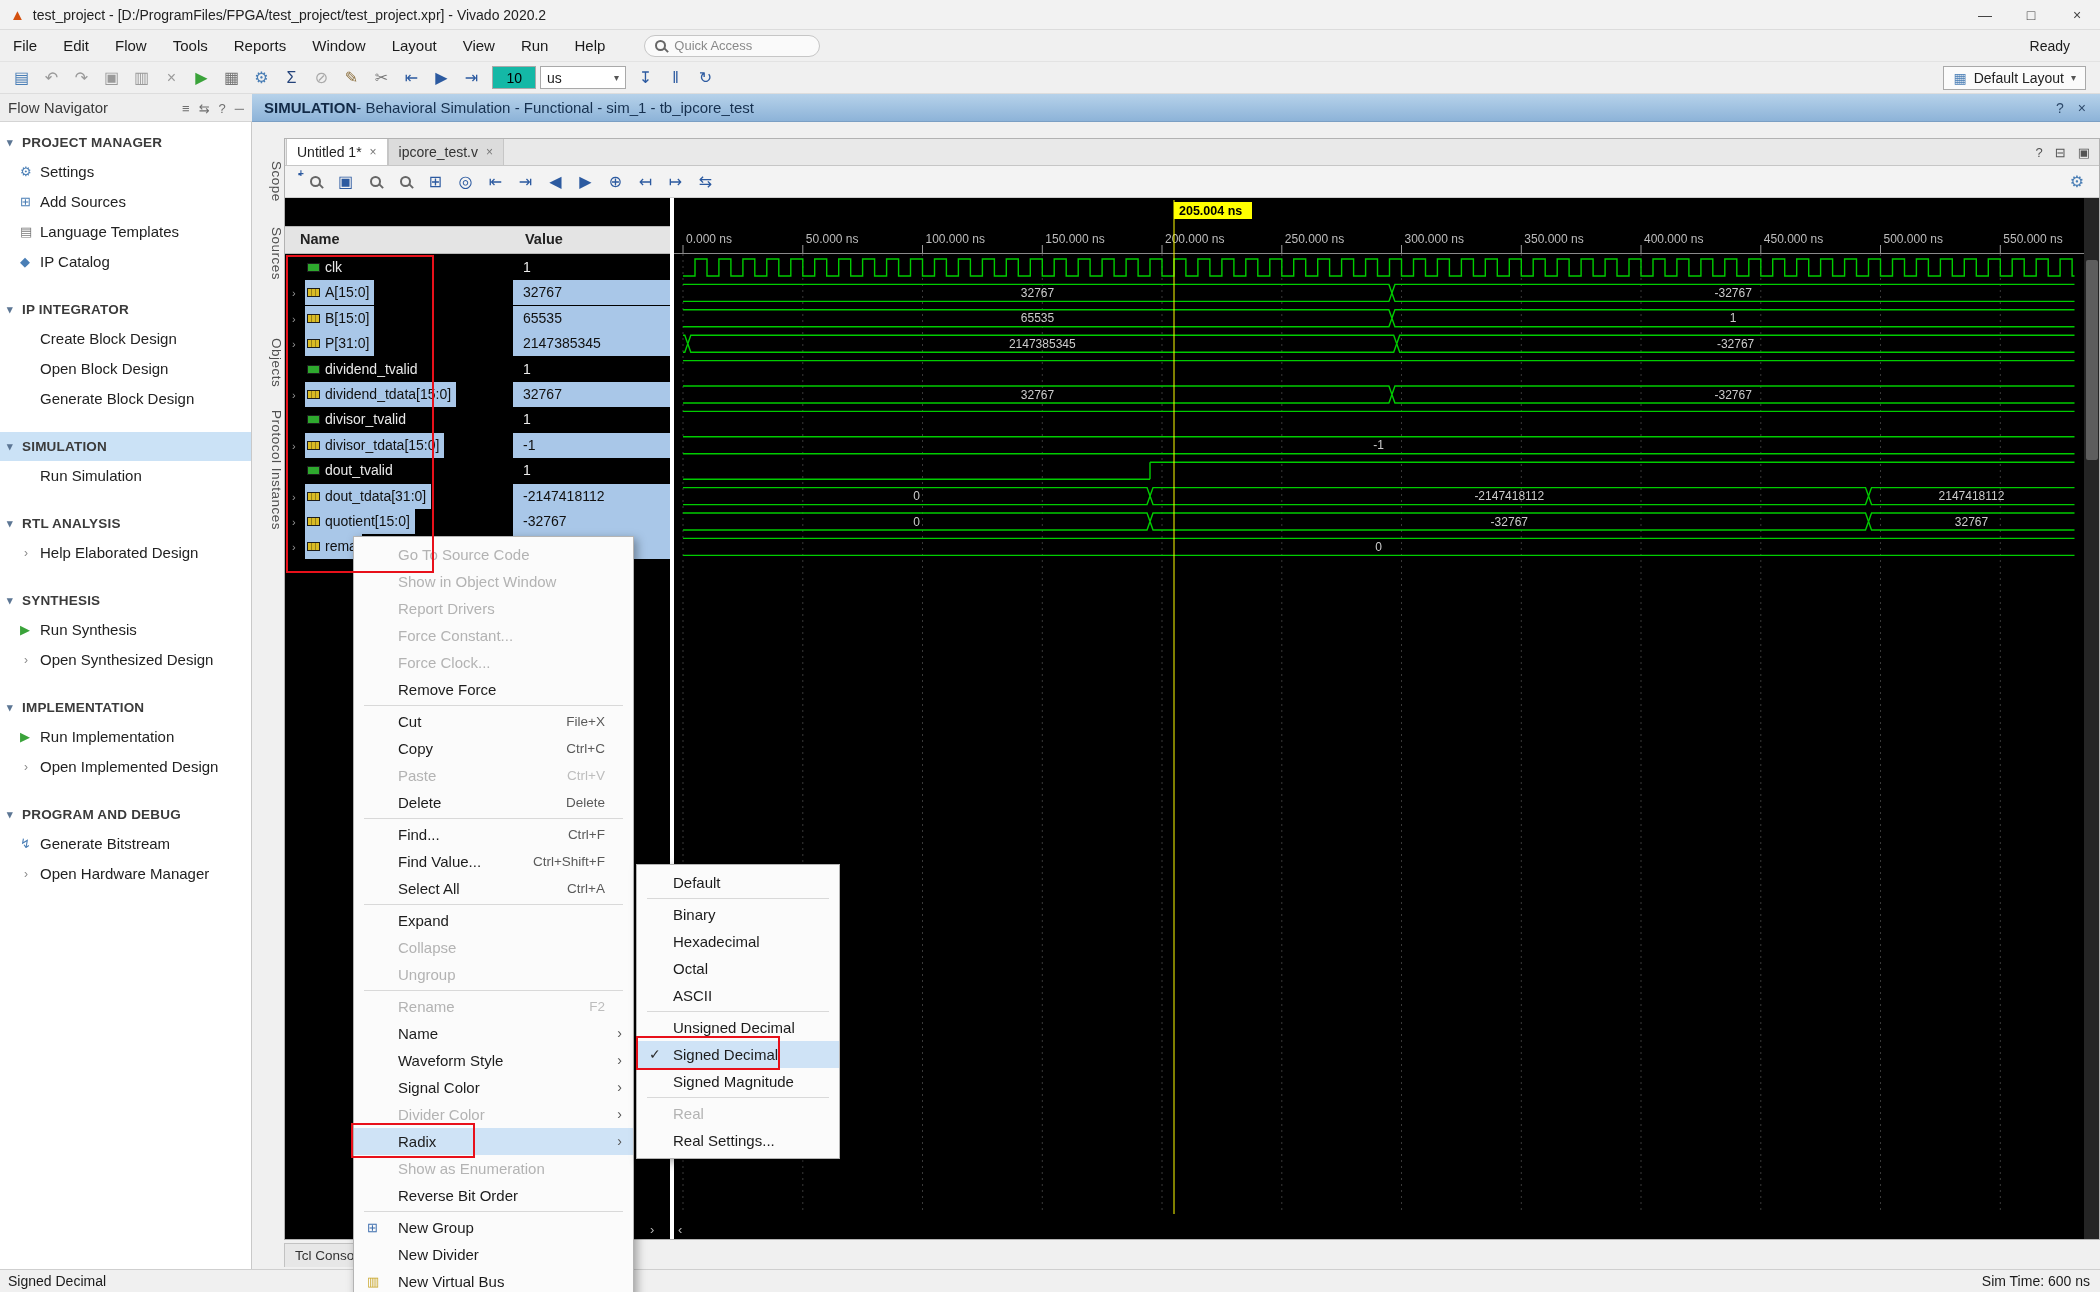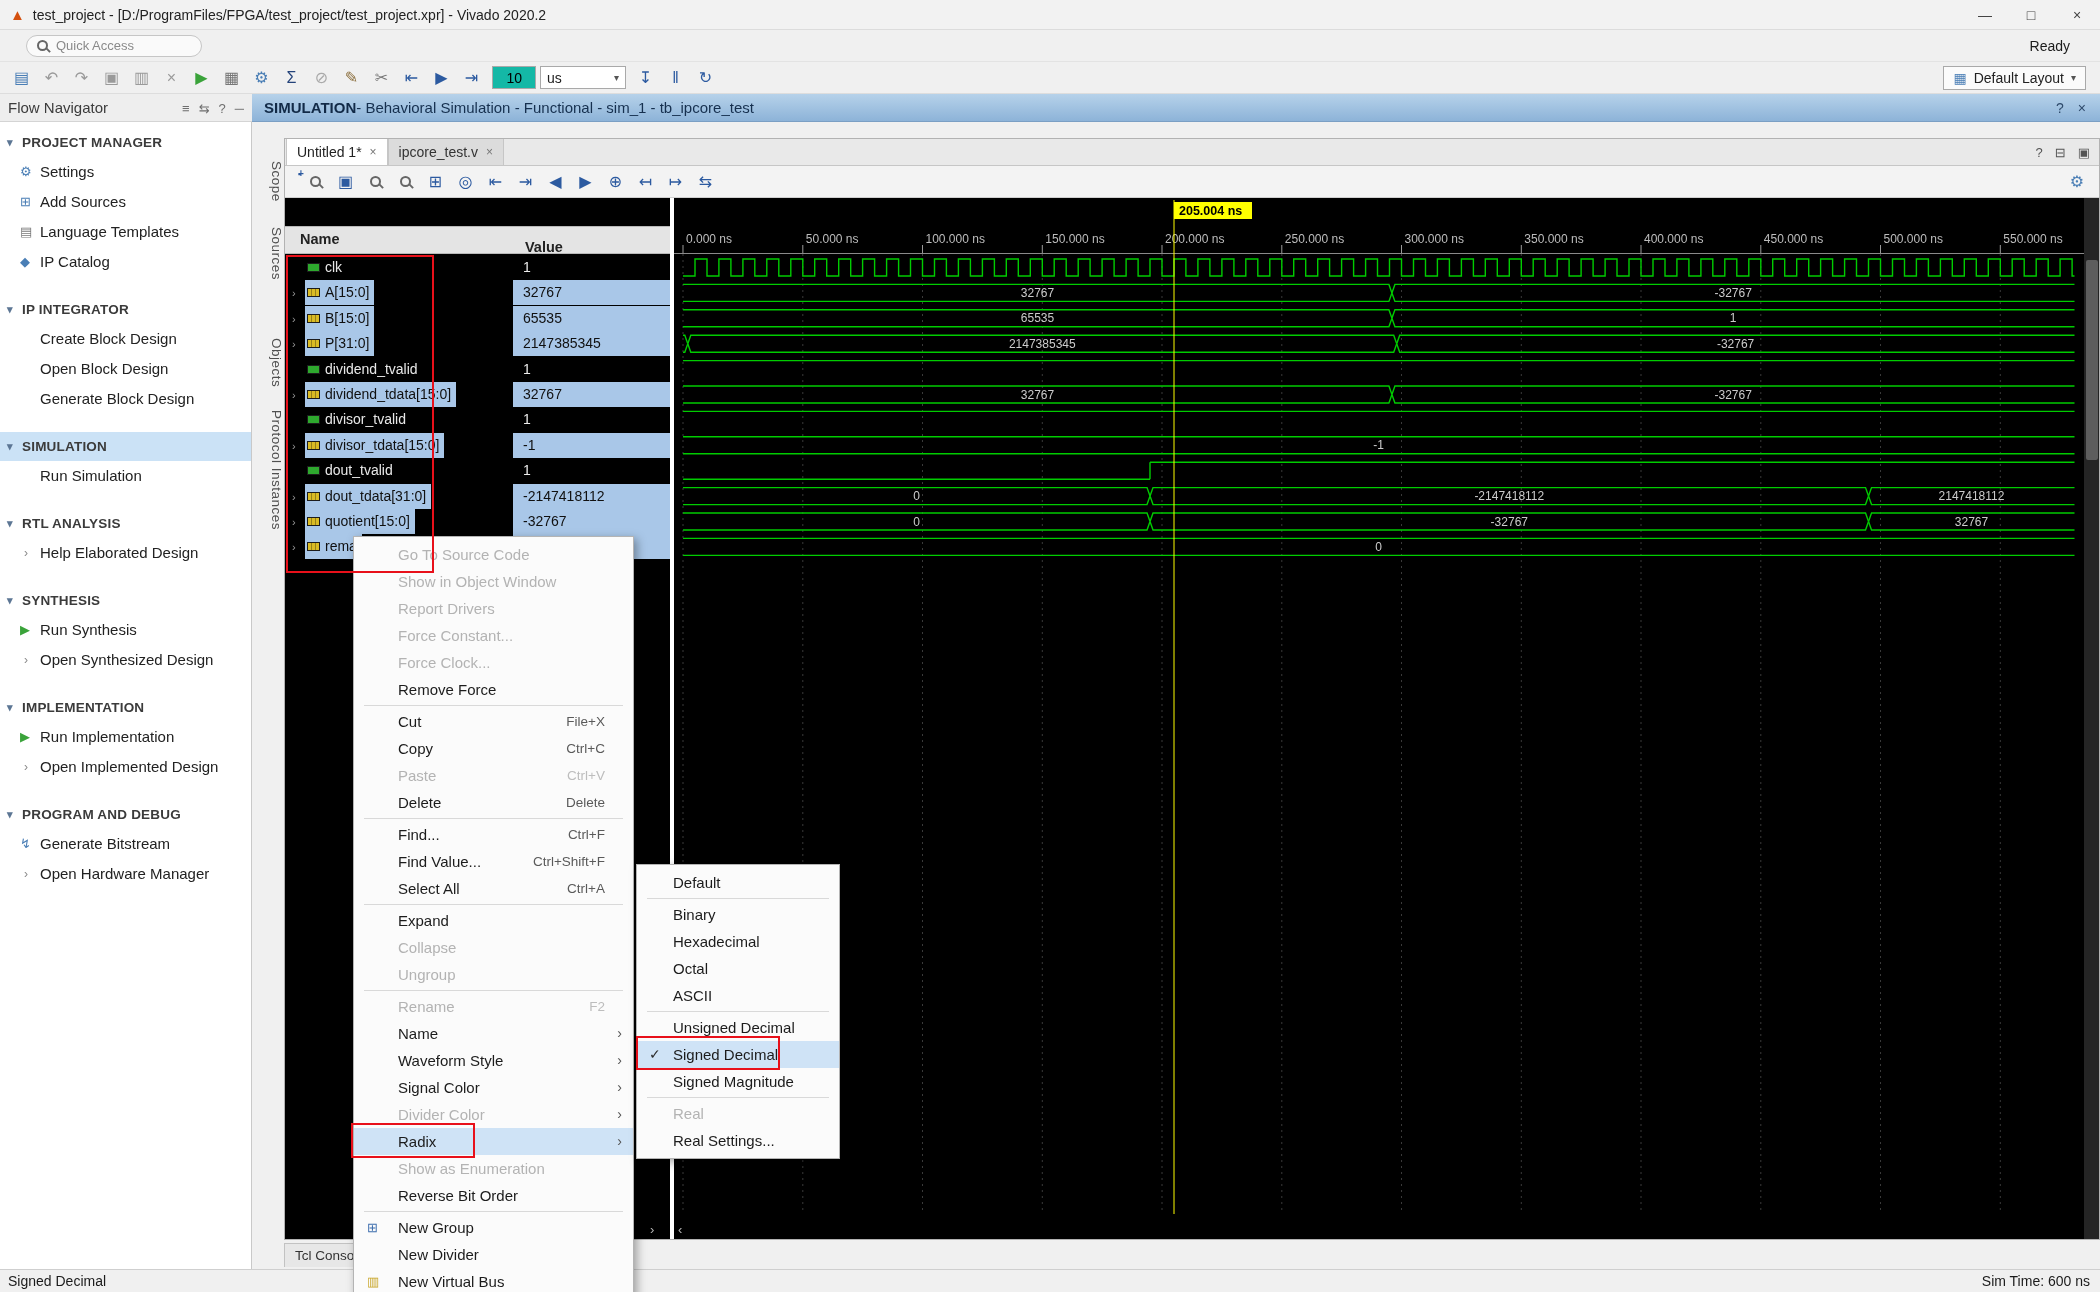--- a/index.html
+++ b/index.html
@@ -63,21 +63,21 @@
   #wavetoolbar .gear { position:absolute; right:16px; color:#4a7eb5; font-size:16px; }
 
   
   #leftcols  { left:284px; top:198px; width:386px; height:1042px; background:#000; }
   #divider   { left:670px; top:198px; width:4px;  height:1042px; background:#ffffff; }
   #canvas    { left:674px; top:198px; width:1410px; height:1042px; background:#000; }
   #vscroll   { left:2084px; top:198px; width:16px; height:1042px; background:#242424; }
   #vscroll .thumb { position:absolute; left:2px; top:62px; width:12px; height:200px; background:#5d5d5d; border-radius:2px; }
   #headerrow { left:284px; top:226px; width:386px; height:28px; background:#e4e4e4; border-top:1px solid #b9b9b9; border-bottom:1px solid #b9b9b9; z-index:5; }
   #headerrow .hname { position:absolute; left:16px; top:4px; font-size:14.5px; font-weight:bold; color:#222; }
-  #headerrow .hvalue { position:absolute; left:241px; top:4px; font-size:14.5px; font-weight:bold; color:#222;margin-top:8px; }
+  #headerrow .hvalue { position:absolute; left:241px; top:4px; font-size:14.5px; font-weight:bold; color:#222; }
 
   .sig-name-row { position:absolute; left:284px; width:229px; height:25px; line-height:25px; color:#e8e8e8; font-size:14px; white-space:nowrap; z-index:4; }
   .sig-name-row .exp { display:inline-block; width:13px; color:#9a9a9a; font-size:11px; margin-left:8px; }
   .sig-name-row .noexp { display:inline-block; width:13px; margin-left:8px; }
   .sig-wrap { display:inline-block; padding:0 5px 0 2px; height:25px; }
   .sig-wrap.sel { background:#a9c7e8; color:#101010; }
   .sig-icon { display:inline-block; width:13px; height:9px; margin-right:5px; border:1px solid #1c1c1c; }
   .sig-icon.bus { background:repeating-linear-gradient(90deg,#d9bb24 0 3px,#97801a 3px 4px); }
   .sig-icon.scalar { background:#2ea82e; }
   .sig-val-row { position:absolute; left:513px; width:157px; height:25px; line-height:25px; color:#ececec; font-size:14px; padding-left:10px; z-index:4; white-space:nowrap; }
@@ -123,20 +123,21 @@
     <span class="logo">▲</span>
     <span class="title">test_project - [D:/ProgramFiles/FPGA/test_project/test_project.xpr] - Vivado 2020.2</span>
     <span class="winctl">
         <span>—</span>
         <span>□</span>
         <span>×</span>
       </span>
   </div>
 
   <div id="menubar" class="abs">
+    <span id="menu-items"><span class="menu-item">File</span><span class="menu-item">Edit</span><span class="menu-item">Flow</span><span class="menu-item">Tools</span><span class="menu-item">Reports</span><span class="menu-item">Window</span><span class="menu-item">Layout</span><span class="menu-item">View</span><span class="menu-item">Run</span><span class="menu-item">Help</span></span>
     <span class="qa-box">
       <span class="magicon"></span>
       <span>Quick Access</span>
     </span>
     <span id="ready">Ready</span>
   </div>
 
   <div id="maintoolbar" class="abs">
     <span><span class="tbico" style="color: rgb(74, 126, 181);">▤</span><span class="tbico" style="color: rgb(154, 154, 154);">↶</span><span class="tbico" style="color: rgb(154, 154, 154);">↷</span><span class="tbico" style="color: rgb(154, 154, 154);">▣</span><span class="tbico" style="color: rgb(154, 154, 154);">▥</span><span class="tbico" style="color: rgb(154, 154, 154);">×</span><span class="tbico" style="color: rgb(58, 163, 58);">▶</span><span class="tbico" style="color: rgb(119, 119, 119);">▦</span><span class="tbico" style="color: rgb(74, 126, 181);">⚙</span><span class="tbico" style="color: rgb(36, 67, 122);">Σ</span><span class="tbico" style="color: rgb(170, 170, 170);">⊘</span><span class="tbico" style="color: rgb(138, 109, 59);">✎</span><span class="tbico" style="color: rgb(119, 119, 119);">✂</span></span>
     <span><span class="tbico" style="color: rgb(44, 90, 160);">⇤</span><span class="tbico" style="color: rgb(44, 90, 160);">▶</span><span class="tbico" style="color: rgb(44, 90, 160);">⇥</span></span>

